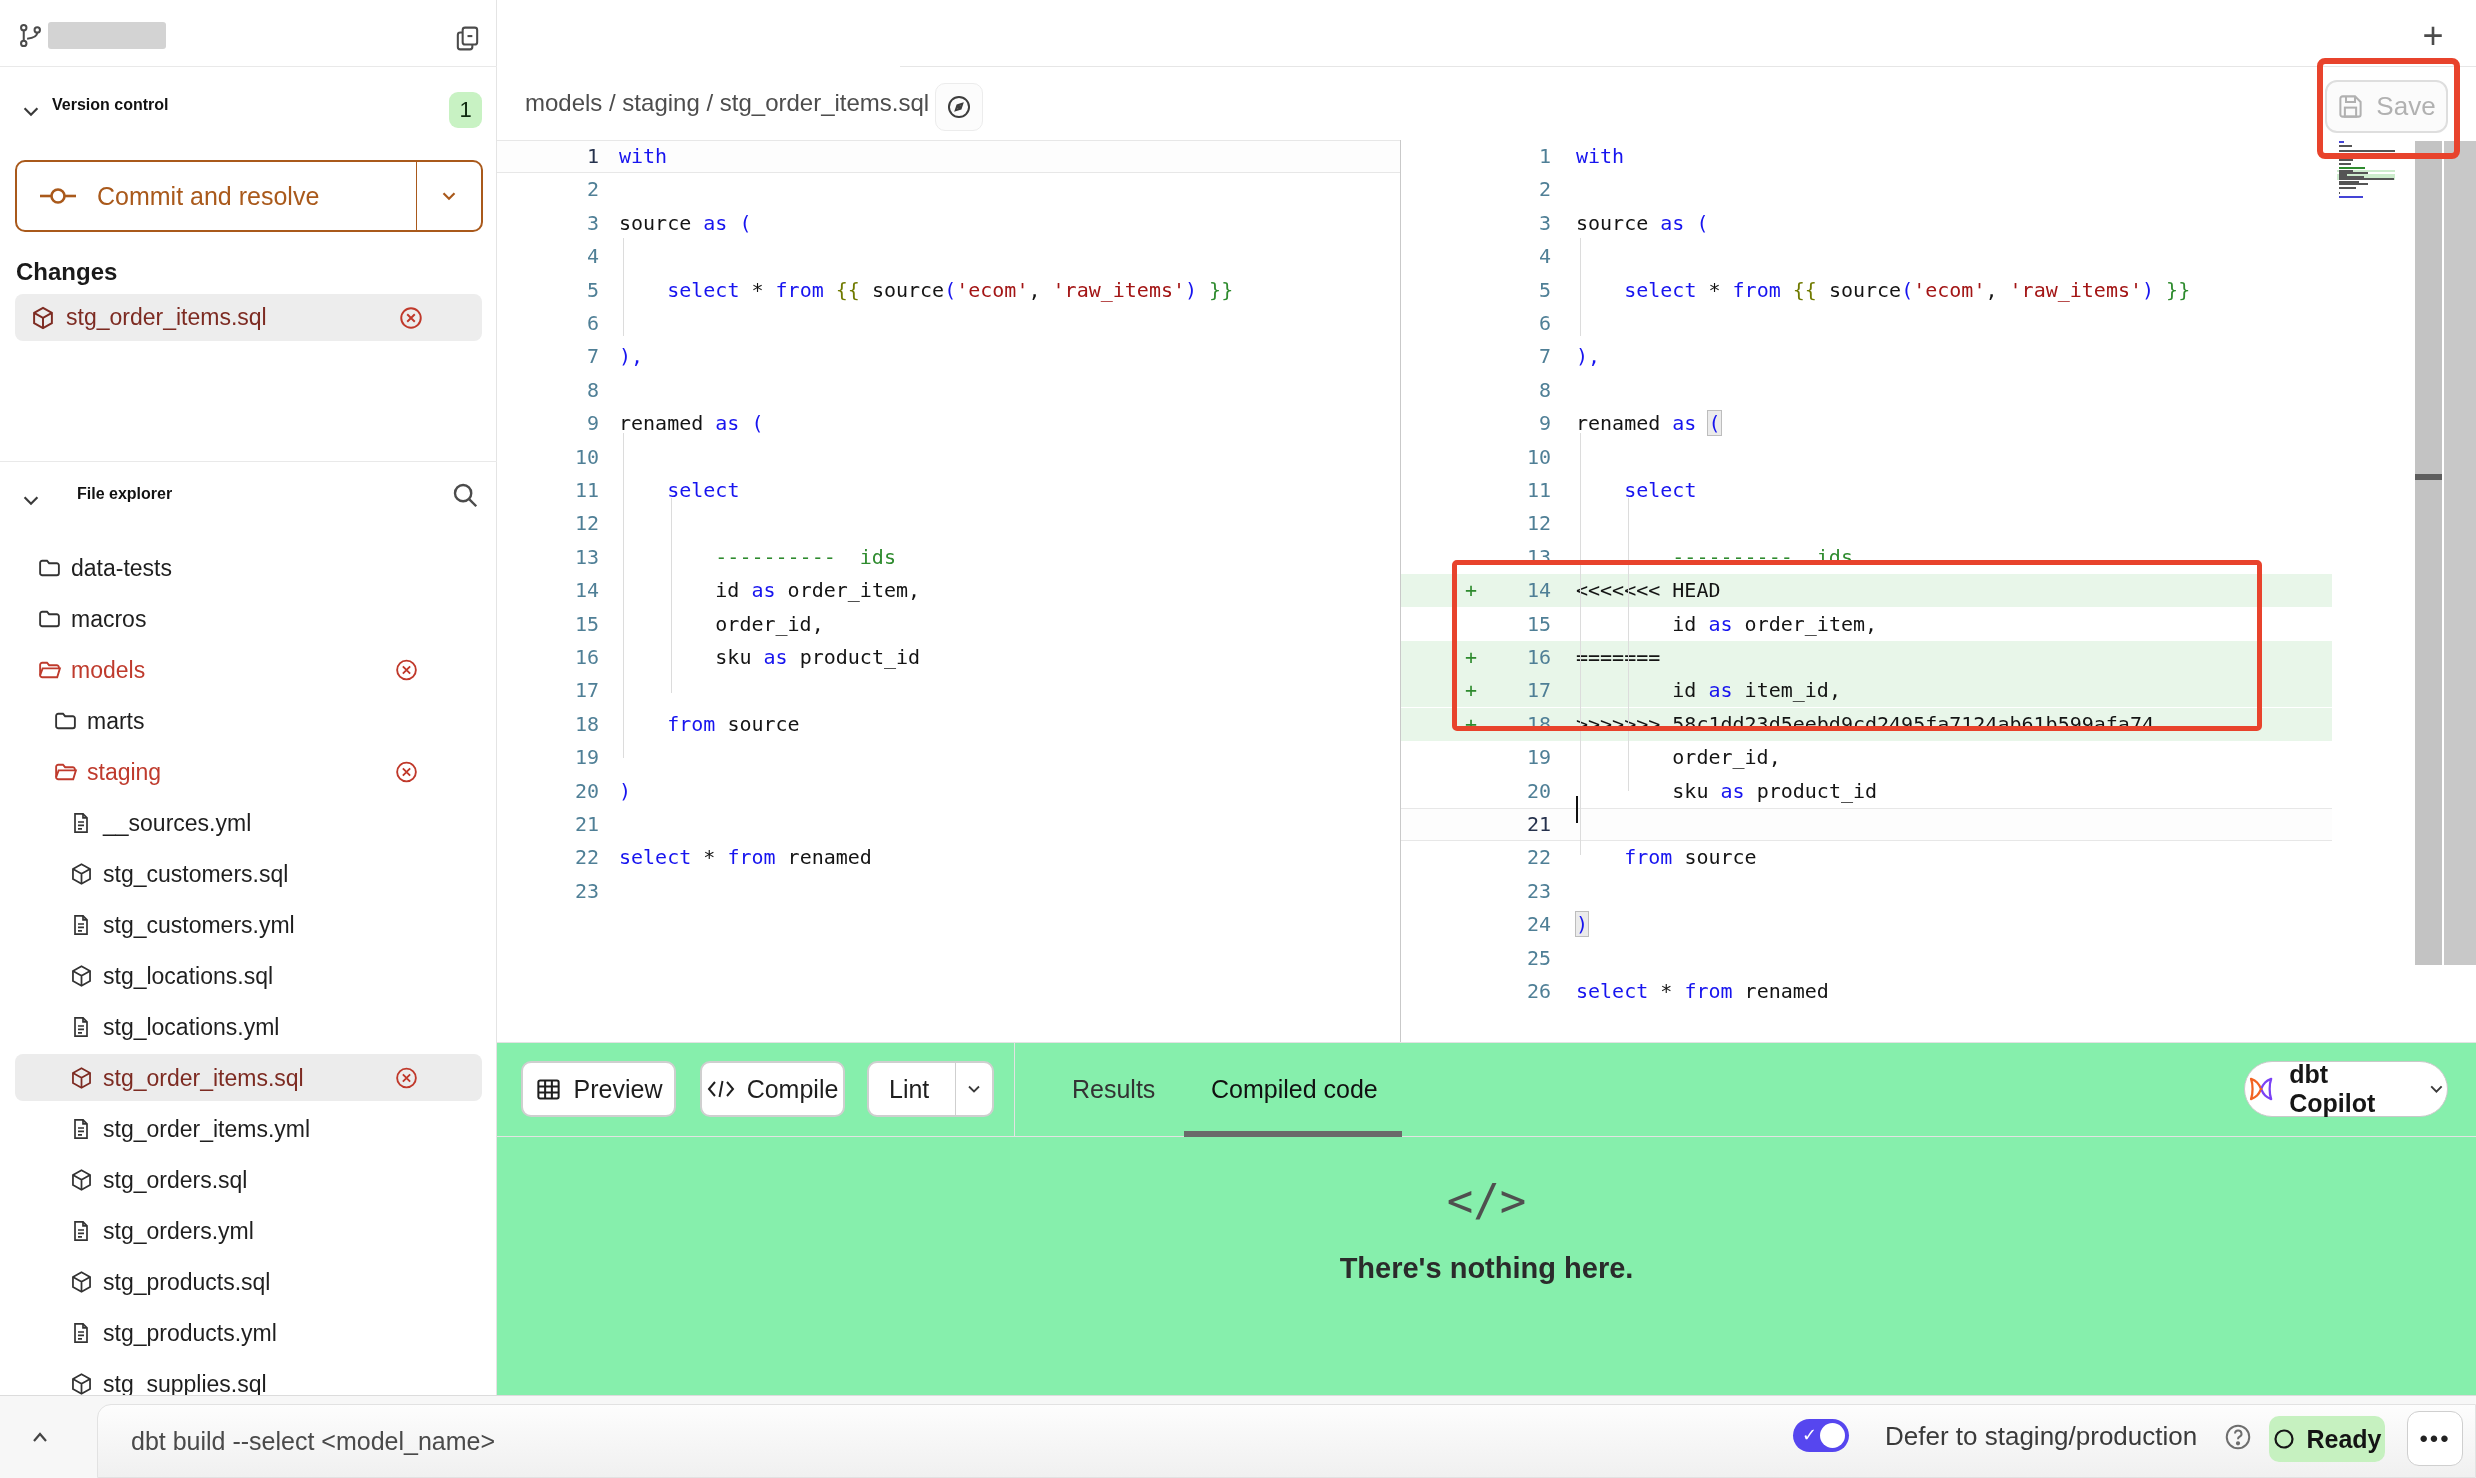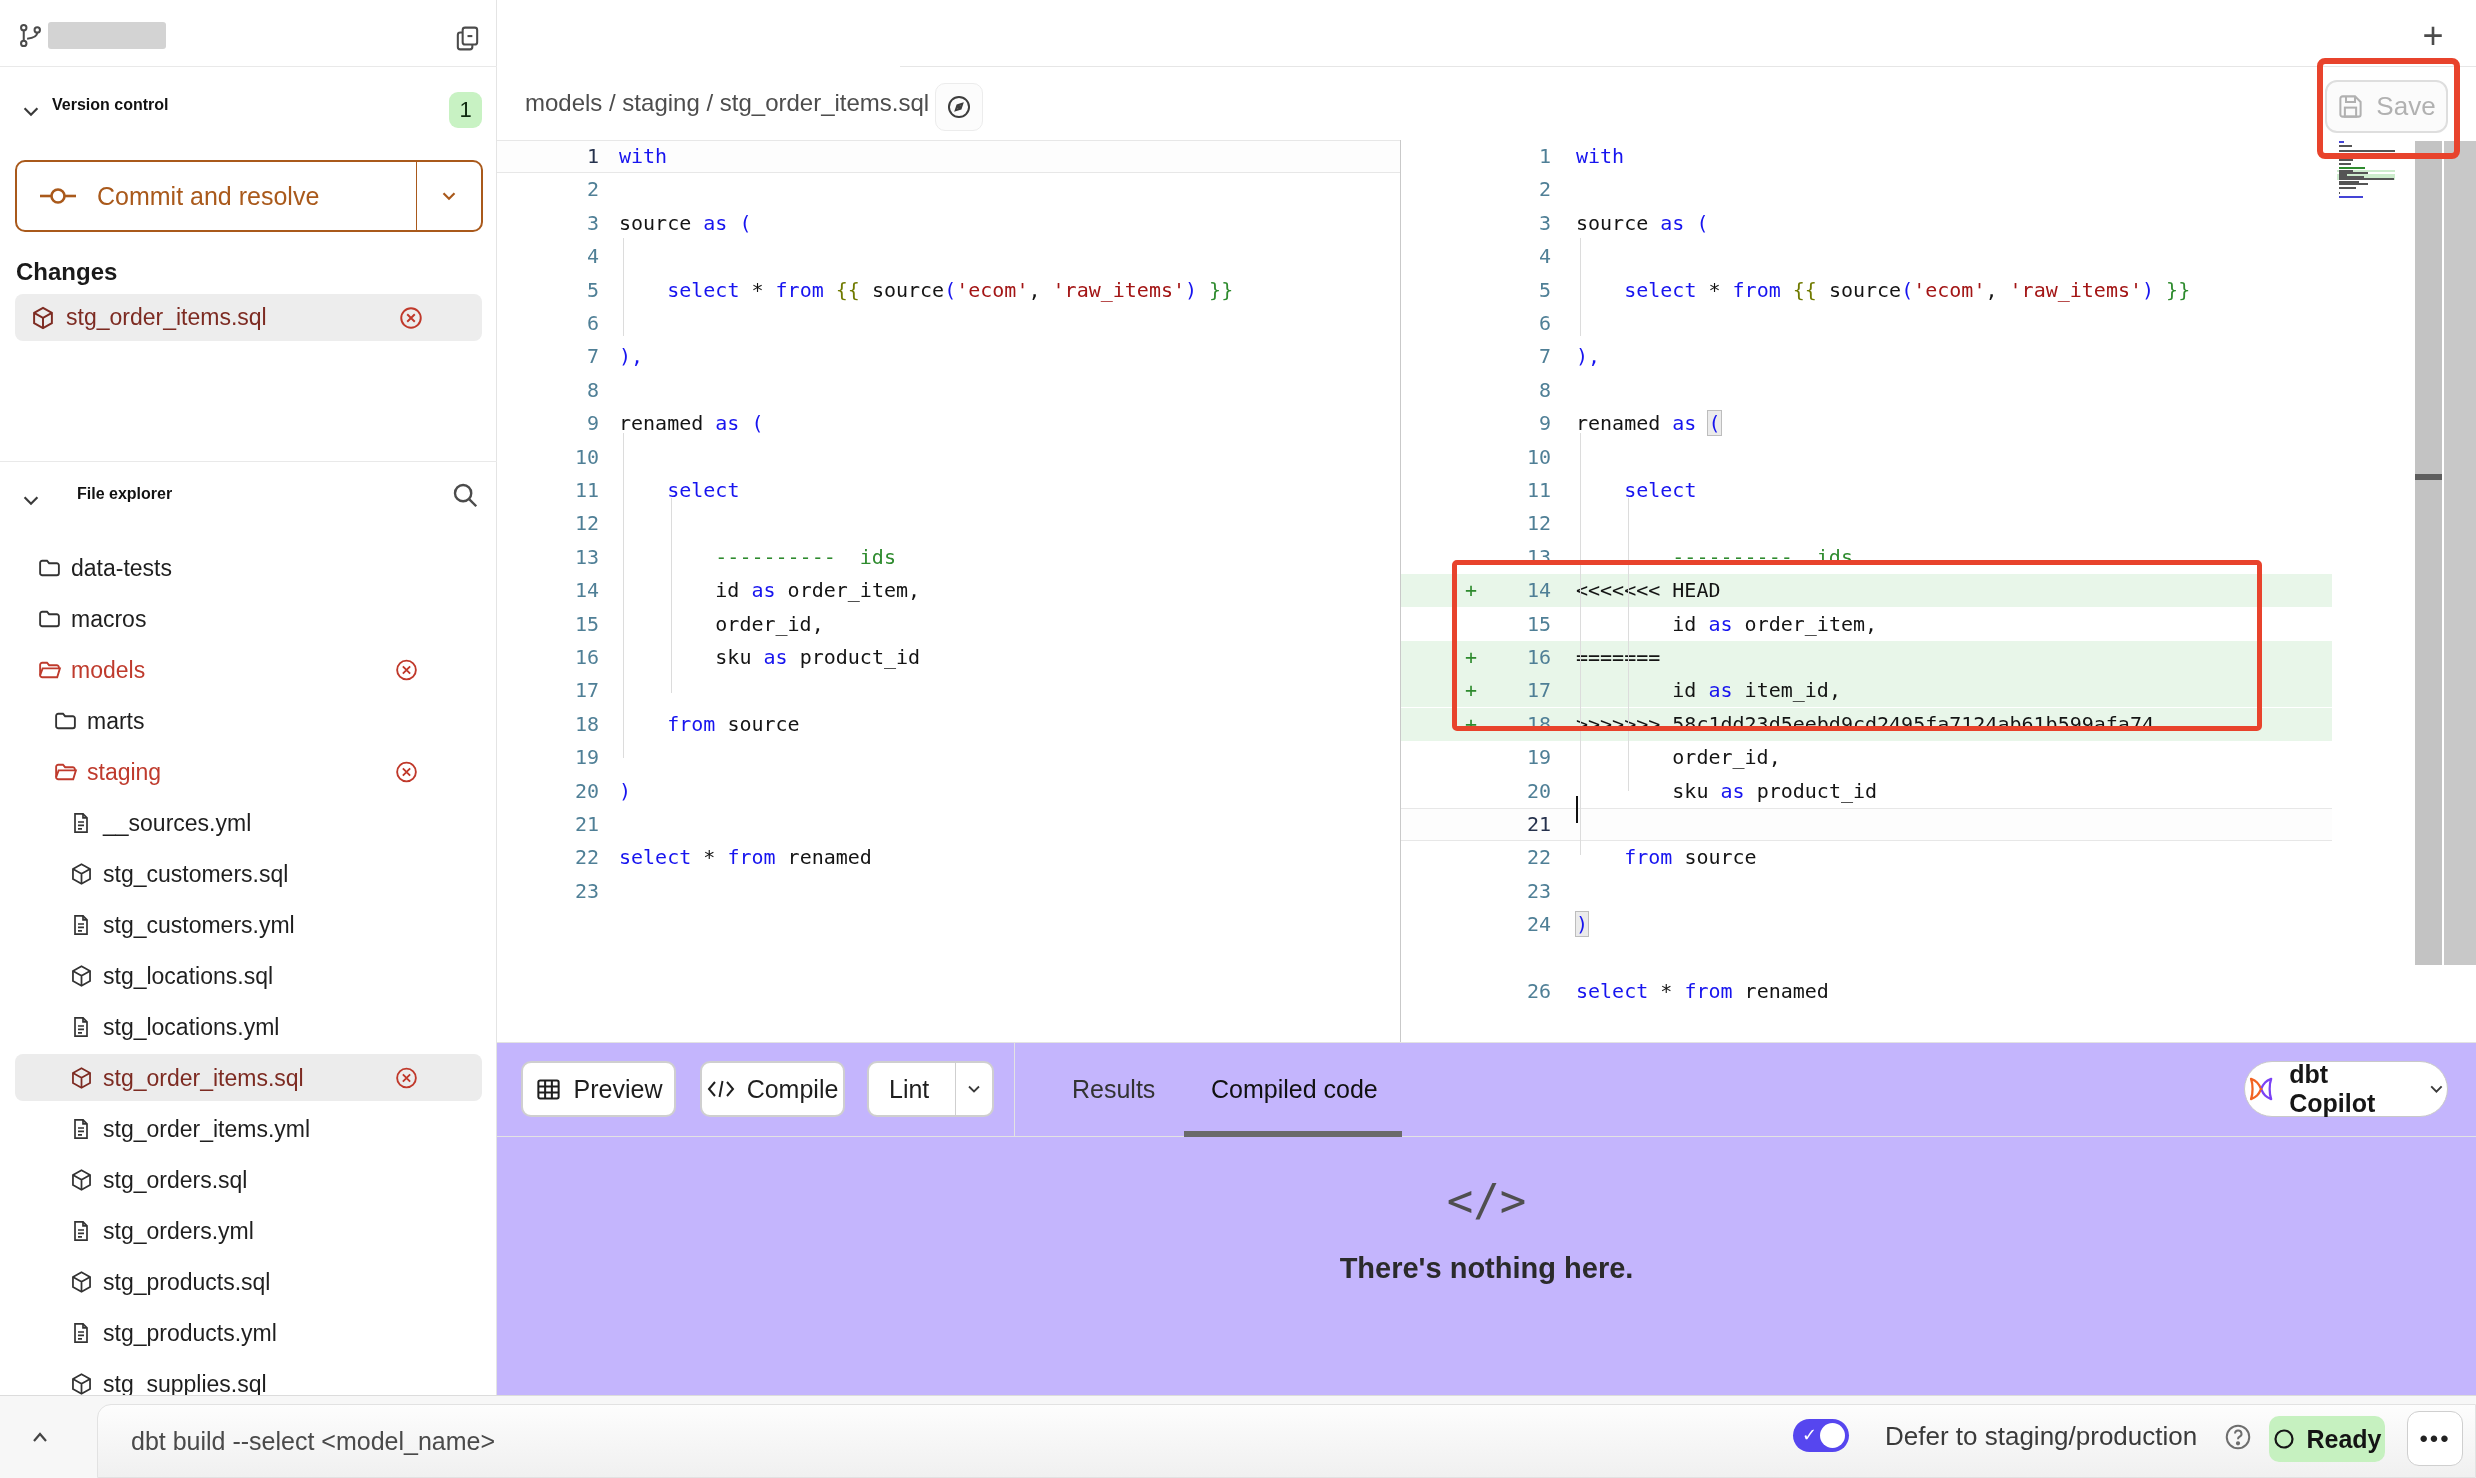--- a/index.html
+++ b/index.html
@@ -72,21 +72,21 @@
   .guide{position:absolute;width:1px;background:#dcdcdc;z-index:1;}
   #cursor{position:absolute;width:2px;height:27px;background:#111;z-index:5;}
   #lscroll-thumb{position:absolute;left:877px;top:0;width:22px;height:19px;background:#6f6f6f;}
   #minimap{left:2337px;top:141px;width:62px;height:60px;}
   #minimap .mrow{position:absolute;height:2px;}
   #scroll1{left:2415px;top:141px;width:27px;height:824px;background:#c3c3c3;}
   #scroll1-thumb{position:absolute;left:0;top:333px;width:27px;height:6px;background:#5e5e5e;}
   #scroll2{left:2444px;top:141px;width:32px;height:824px;background:#c8c8c8;}
 
   
-  #bottom-panel{left:497px;top:1042px;width:1979px;height:353px;background:#c4b5fd;border-top:1px solid #e3e3e3;box-sizing:border-box;}
+  #bottom-panel{left:497px;top:1042px;width:1979px;height:353px;background:#86efac;border-top:1px solid #e3e3e3;box-sizing:border-box;}
   #bp-toolbar{position:absolute;left:0;top:0;width:100%;height:94px;border-bottom:1px solid #e3e3e3;box-sizing:border-box;}
   .tool-btn{position:absolute;top:18px;height:56px;border:2px solid #cfcfcf;border-radius:10px;background:#fff;
             box-sizing:border-box;display:flex;align-items:center;justify-content:center;gap:12px;font-size:25px;color:#1e1e1e;}
   #btn-preview{left:24px;width:155px;}
   #btn-compile{left:203px;width:145px;}
   #btn-lint{left:370px;width:127px;padding:0;}
   #btn-lint .txt{padding:0 14px 0 20px;}
   #lint-chev{width:44px;height:100%;border-left:1px solid #cfcfcf;display:flex;align-items:center;justify-content:center;}
   #bp-vdiv{position:absolute;left:517px;top:0;width:1px;height:93px;background:#e3e3e3;}
   .bp-tab{position:absolute;top:32px;font-size:25px;color:#333;}
@@ -449,20 +449,21 @@
       <div class="cl" style="top: 468px;"><span class="num" style="left:88px;width:62px">15</span><span class="code" style="left:175px"><span class="tk-p">        id </span><span class="tk-k">as</span><span class="tk-p"> order_item,</span></span></div>
       <div class="cl green" style="top: 501px;"><span class="diff" style="left:64px">+</span><span class="num" style="left:88px;width:62px">16</span><span class="code" style="left:175px"><span class="tk-p">=======</span></span></div>
       <div class="cl green" style="top: 534px;"><span class="diff" style="left:64px">+</span><span class="num" style="left:88px;width:62px">17</span><span class="code" style="left:175px"><span class="tk-p">        id </span><span class="tk-k">as</span><span class="tk-p"> item_id,</span></span></div>
       <div class="cl green" style="top: 568px;"><span class="diff" style="left:64px">+</span><span class="num" style="left:88px;width:62px">18</span><span class="code" style="left:175px"><span class="tk-p">&gt;&gt;&gt;&gt;&gt;&gt;&gt; 58c1dd23d5eebd9cd2495fa7124ab61b599afa74</span></span></div>
       <div class="cl" style="top: 601px;"><span class="num" style="left:88px;width:62px">19</span><span class="code" style="left:175px"><span class="tk-p">        order_id,</span></span></div>
       <div class="cl" style="top: 635px;"><span class="num" style="left:88px;width:62px">20</span><span class="code" style="left:175px"><span class="tk-p">        sku </span><span class="tk-k">as</span><span class="tk-p"> product_id</span></span></div>
       <div class="cl cur" style="top: 668px;"><span class="num" style="left:88px;width:62px">21</span><span class="code" style="left:175px"></span></div>
       <div class="cl" style="top: 701px;"><span class="num" style="left:88px;width:62px">22</span><span class="code" style="left:175px"><span class="tk-p">    </span><span class="tk-k">from</span><span class="tk-p"> source</span></span></div>
       <div class="cl" style="top: 735px;"><span class="num" style="left:88px;width:62px">23</span><span class="code" style="left:175px"></span></div>
       <div class="cl" style="top: 768px;"><span class="num" style="left:88px;width:62px">24</span><span class="code" style="left:175px"><span class="tk-b bm">)</span></span></div>
+      <div class="cl" style="top: 802px;"><span class="num" style="left:88px;width:62px">25</span><span class="code" style="left:175px"></span></div>
       <div class="cl" style="top: 835px;"><span class="num" style="left:88px;width:62px">26</span><span class="code" style="left:175px"><span class="tk-k">select</span><span class="tk-p"> * </span><span class="tk-k">from</span><span class="tk-p"> renamed</span></span></div>
     </div>
 </div>
 
 <div id="minimap" class="abs">
     <div class="mrow" style="top: 0px;">
       <div style="position: absolute; left: 2px; top: 0px; height: 2px; width: 4.6px; background: rgb(68, 68, 214);"></div>
     </div>
     <div class="mrow" style="top: 2.2px;"></div>
     <div class="mrow" style="top: 4.4px;">

